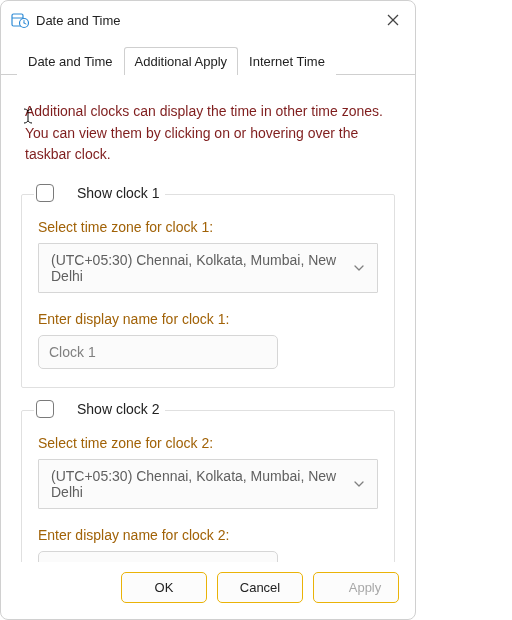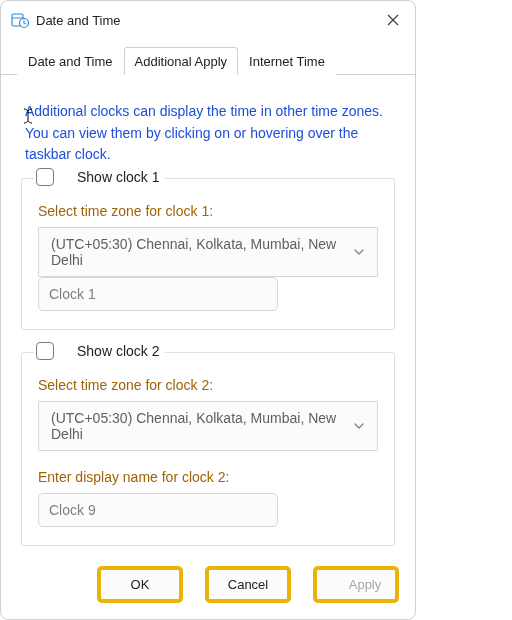--- a/index.html
+++ b/index.html
@@ -82,23 +82,23 @@
     height:2px;
     background:#fff;
   }
   .content {
     flex: 1;
     padding: 18px 20px 10px 20px;
     overflow: auto;
   }
   .desc {
     font-size: 14px;
-    color: #1d4ed8;
+    color: #7f1d1d;
     line-height: 1.55;
-    margin: 8px 4px 12px 4px;
+    margin: 8px 4px 28px 4px;
     position: relative;
   }
   .cursor-overlay{
     position:absolute;
     left:-3px; top:6px;
     pointer-events:none;
   }
   .fieldset {
     border: 1px solid #e0e0e0;
     border-radius: 2px;
@@ -159,26 +159,25 @@
     border-top: 0px;
     padding: 10px 16px 16px 16px;
     display: flex;
     justify-content: flex-end;
     gap: 10px;
   }
   .btn {
     min-width: 86px;
     padding: 7px 12px;
     font-size: 13px;
-    border: 4px solid #eab308;
+    border: 1px solid #eab308;
     border-radius: 5px;
     background: #fcfcfc;
     text-align: center;
     color: #222;
-    margin-left: 12px;
   }
   .btn.disabled {
     color: #a8a8a8;
     padding-left: 30px;
   }
   svg { display:block; }
 </style>
 </head>
 <body>
 
@@ -235,20 +234,21 @@
       <div class="sect-label">Select time zone for clock 1:</div>
       <div class="select">
         <span>(UTC+05:30) Chennai, Kolkata, Mumbai, New Delhi</span>
         <span class="chev">
           <svg width="12" height="12" viewBox="0 0 12 12">
               <path d="M2 4 L6 8 L10 4" stroke="#808080" stroke-width="1.3" fill="none" stroke-linecap="round" stroke-linejoin="round"></path>
             </svg>
         </span>
       </div>
 
+      <div class="sect-label" style="margin-top:18px">Enter display name for clock 1:</div>
       <div class="textbox">
         <span>Clock 1</span>
       </div>
     </div>
 
     <div class="fieldset">
       <div class="legend">
         <span class="chk"></span>
         <span class="lbl">Show clock 2</span>
       </div>

